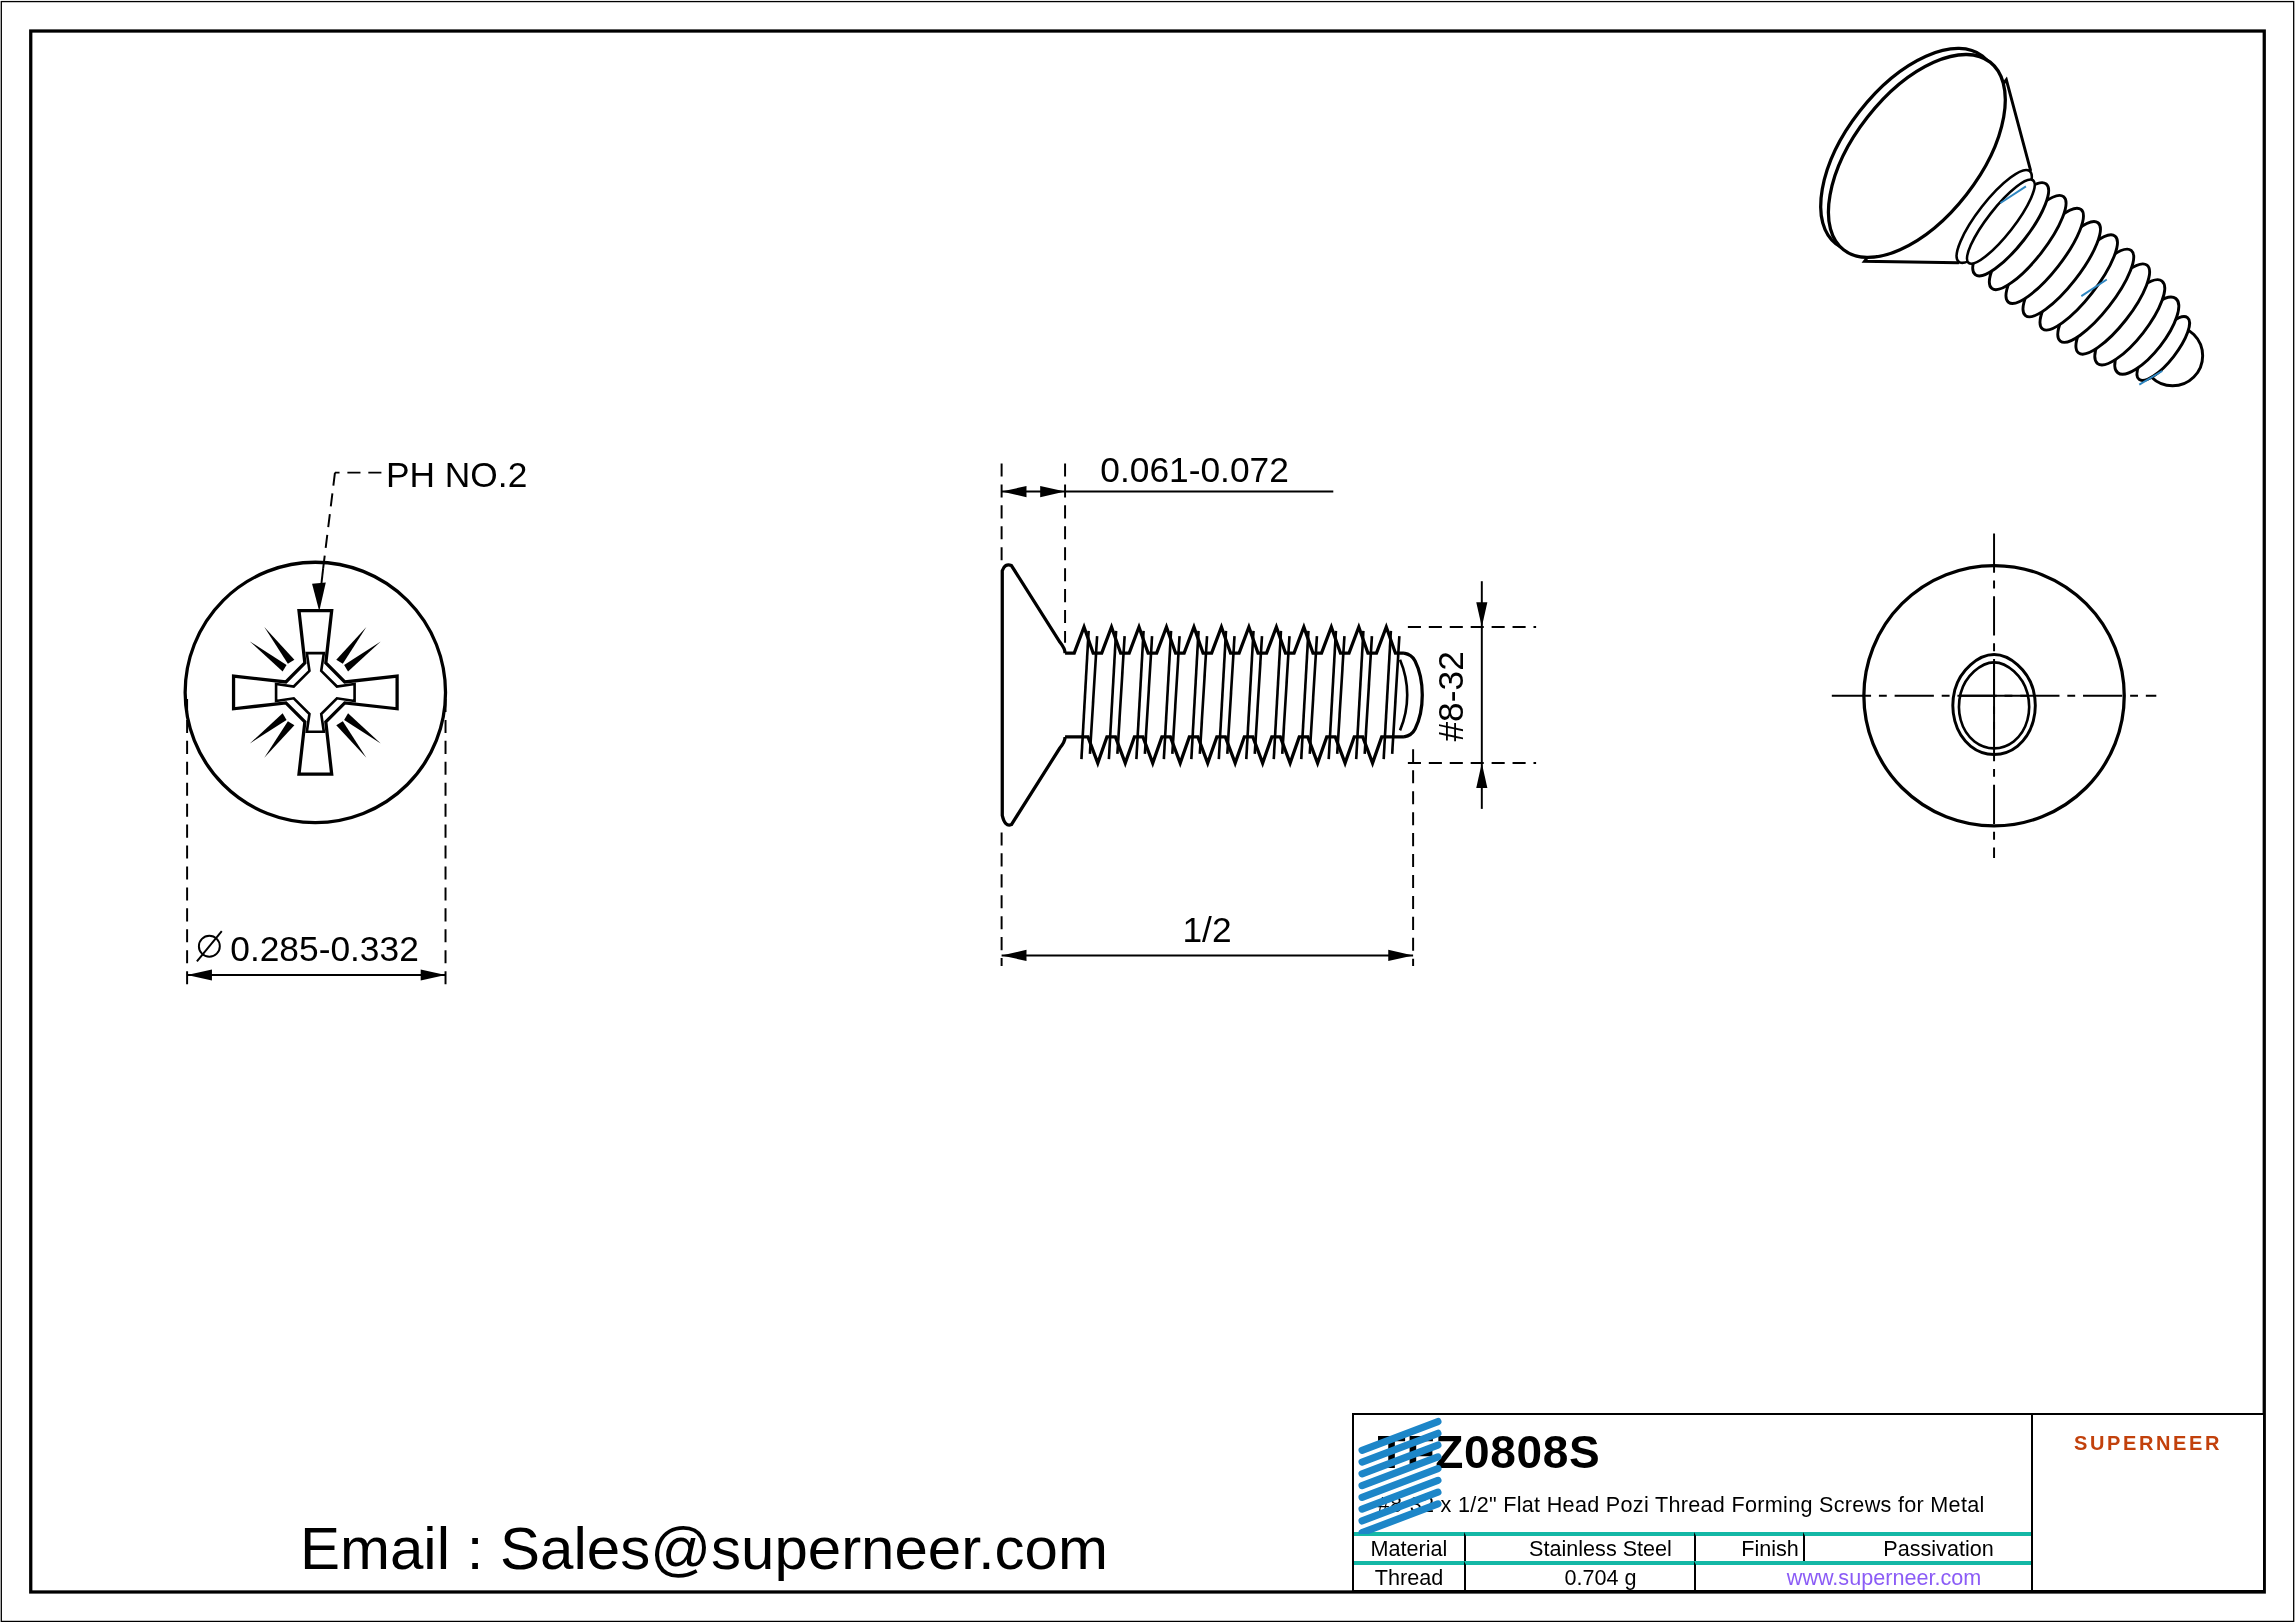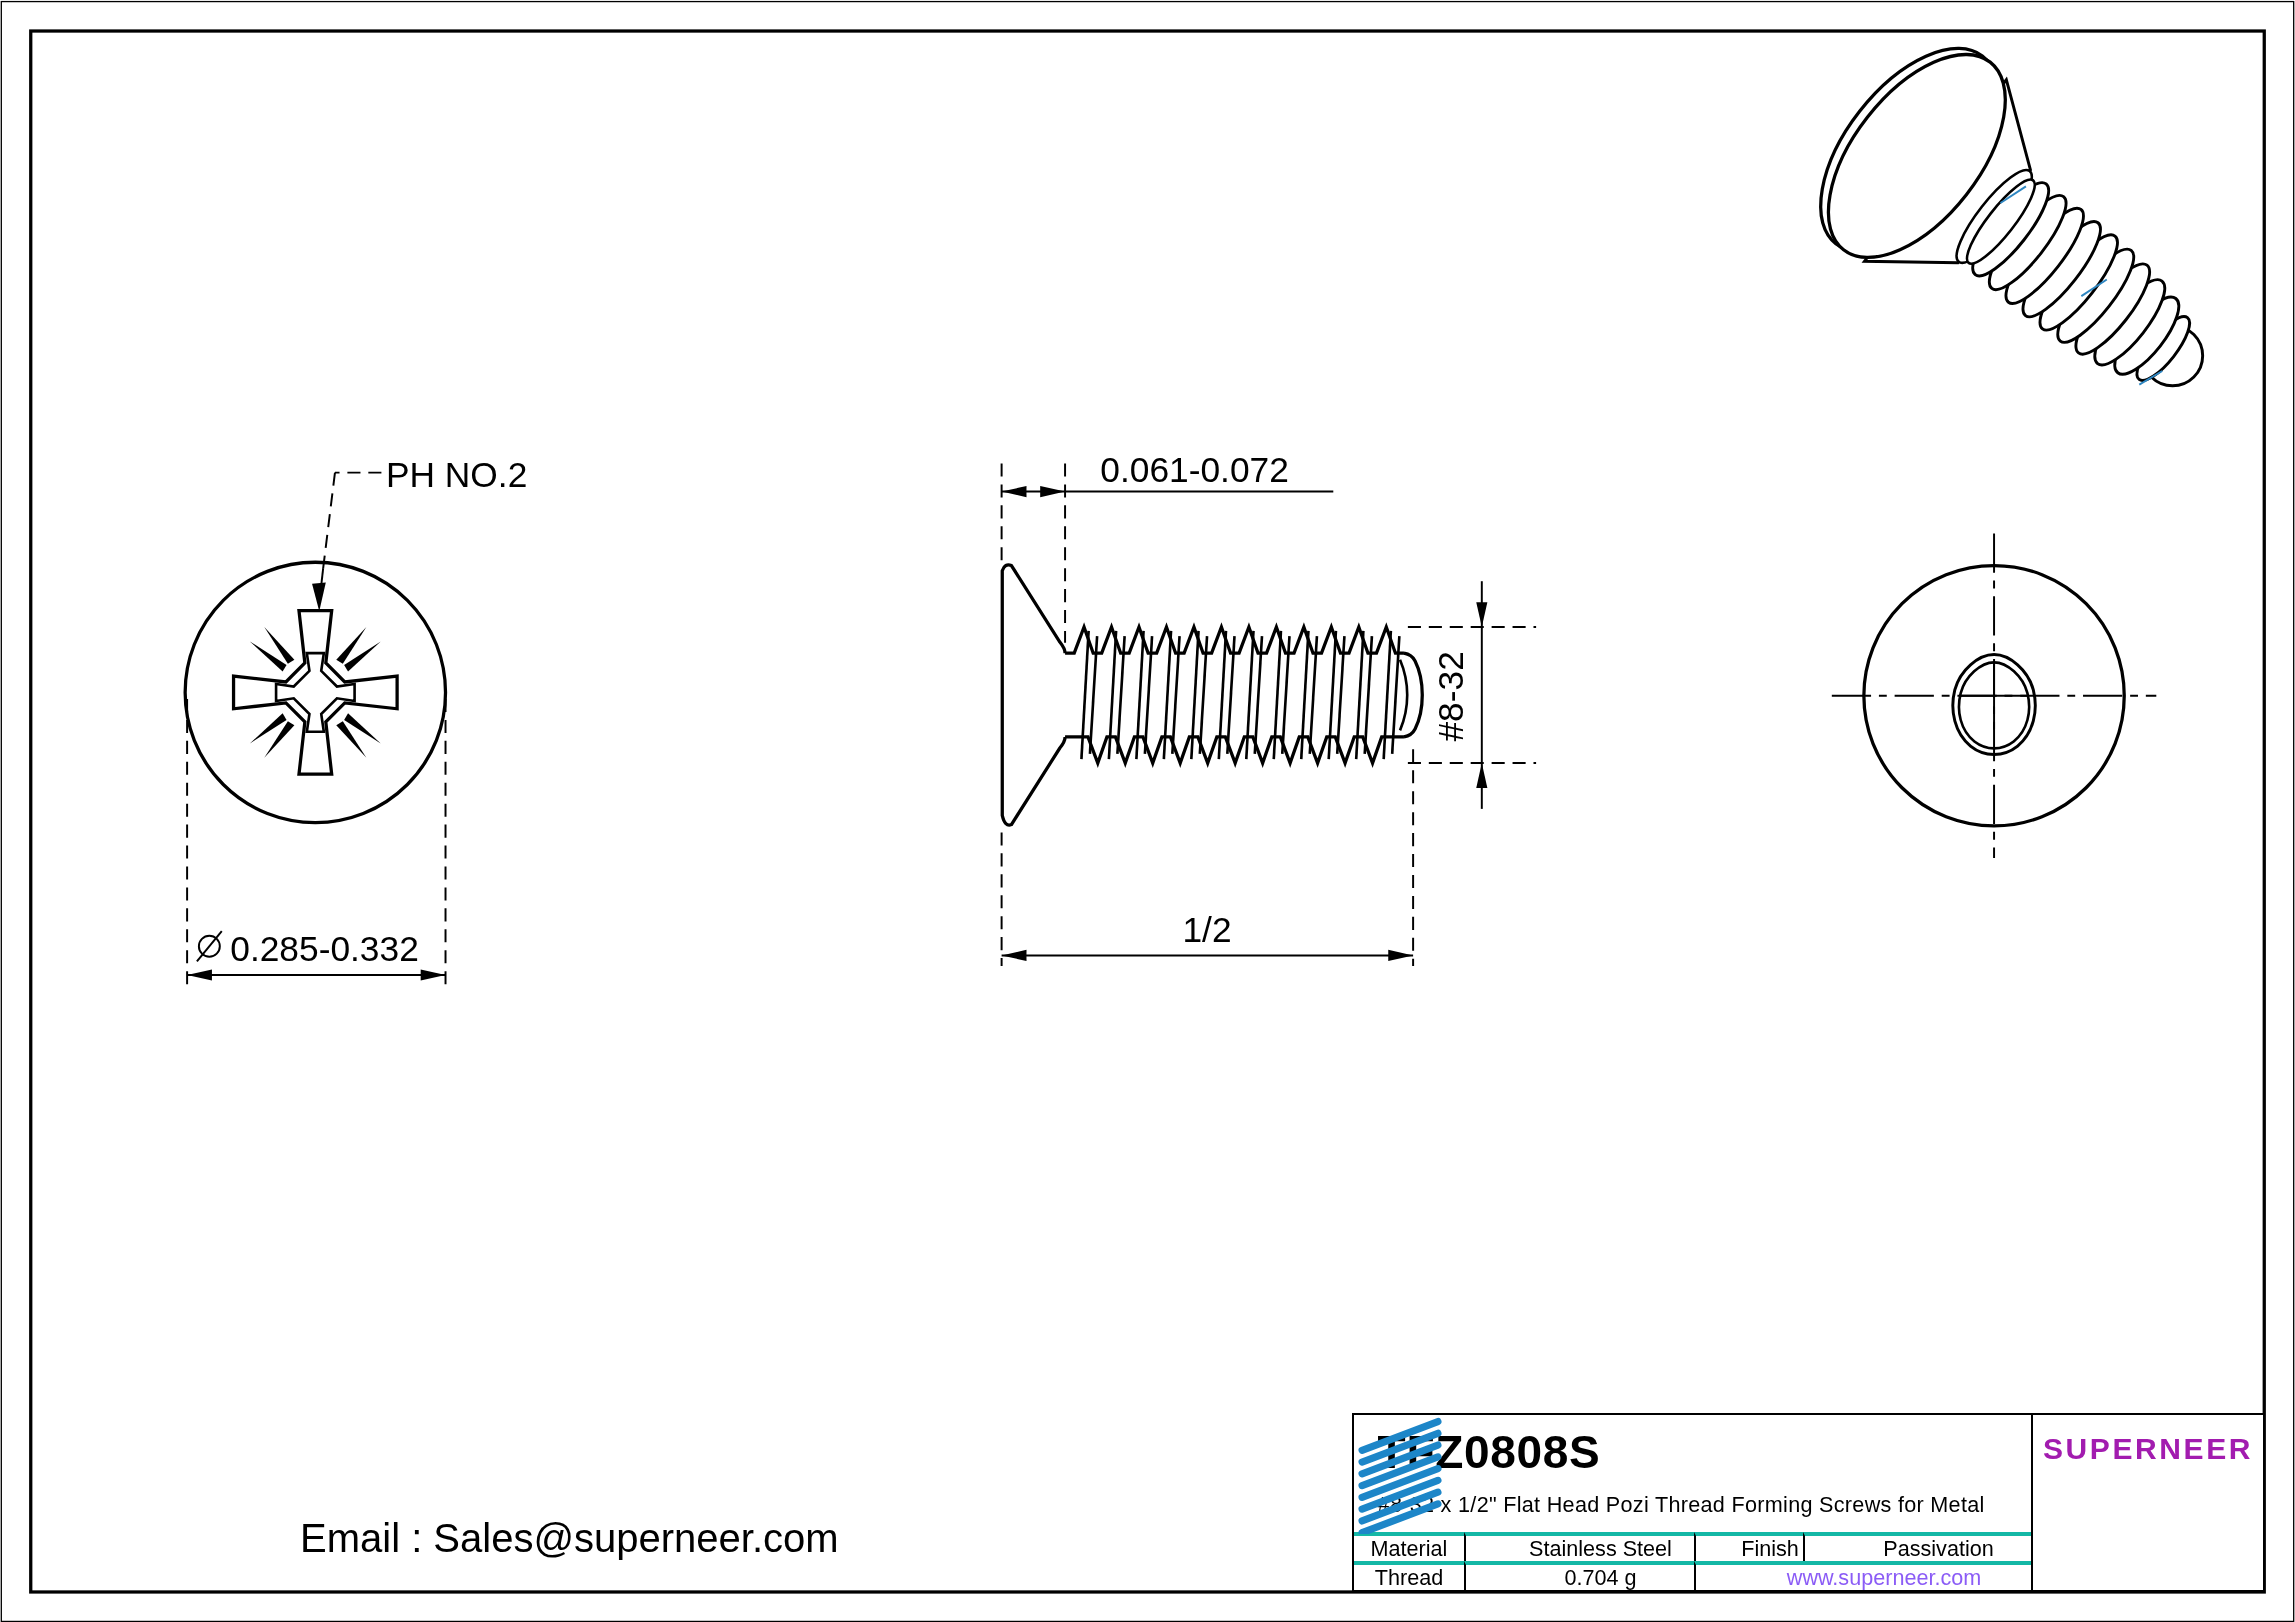--- a/index.html
+++ b/index.html
@@ -15,24 +15,24 @@
   .tb-cell{box-sizing:border-box;display:flex;align-items:center;justify-content:center;
      font-size:21.6px;border-top:4px solid #14b8a6;}
   .bl{border-left:2px solid #000;padding-left:41px;}
   #tb-title{grid-column:1/5;grid-row:1;border-top:none;display:block;
      padding:14.4px 0 0 23.6px;box-sizing:border-box;}
   #tb-partnum{font-size:46px;font-weight:bold;letter-spacing:0.7px;line-height:1;}
   #tb-desc{font-size:21.6px;margin-top:17px;letter-spacing:0.3px;}
   #tb-logo{grid-column:5;grid-row:1/4;border-left:2px solid #000;border-top:none;
      display:flex;flex-direction:column;align-items:center;justify-content:space-between;
      padding:17px 0 14.4px 0;box-sizing:border-box;}
-  #tb-brand{font-size:30px;font-weight:bold;letter-spacing:2.6px;color:#a21caf;}
+  #tb-brand{font-size:20px;font-weight:bold;letter-spacing:2.6px;color:#c2410c;}
   #tb-web{color:#8b5cf6;text-decoration:none;}
   
-  #email{position:absolute;left:300px;top:1517px;font-size:40px;line-height:1.05;color:#000;}
+  #email{position:absolute;left:300px;top:1517px;font-size:60px;line-height:1.05;color:#000;}
 </style>
 </head>
 <body>
 
 <svg id="cad" width="2295" height="1623" viewBox="0 0 3508 2480">
 
   <g>
     <rect x="2" y="2" width="3504" height="2476" fill="none" stroke="#000" stroke-width="2"></rect>
     <rect x="47" y="47" width="3414" height="2386" fill="none" stroke="#000" stroke-width="5"></rect>
   </g>

